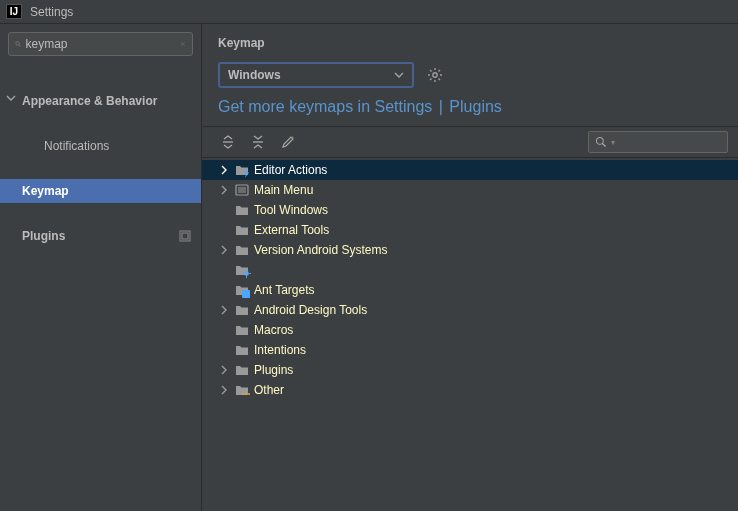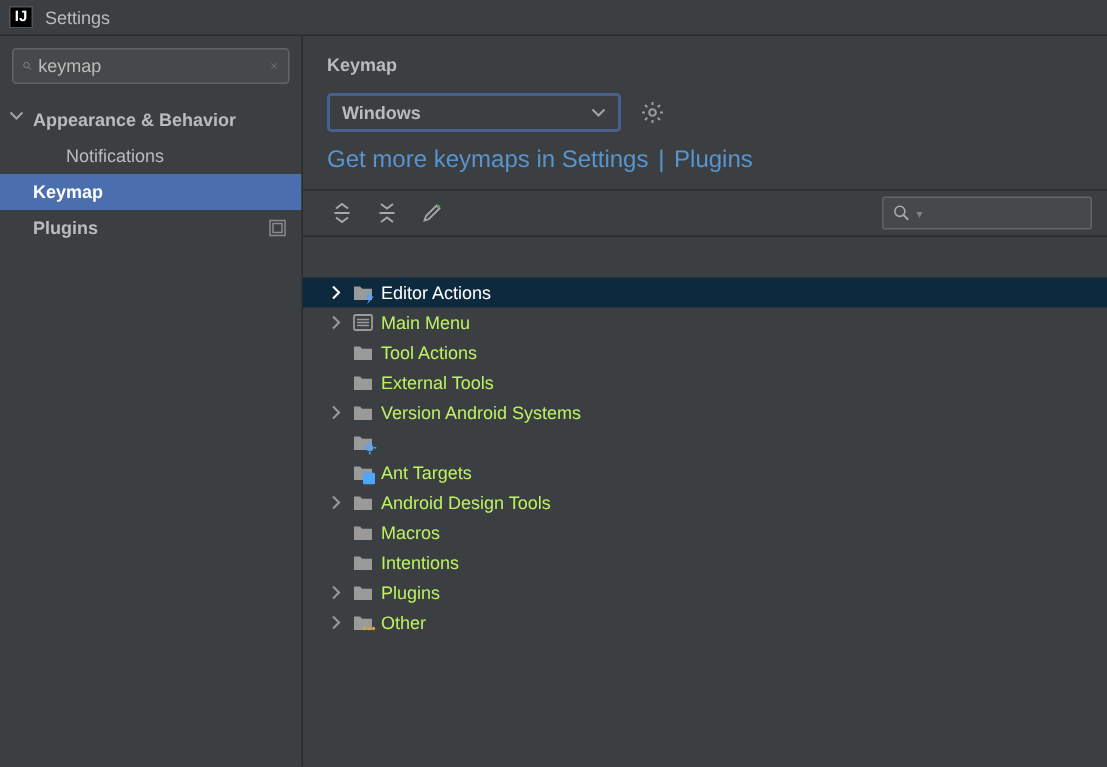--- a/index.html
+++ b/index.html
@@ -72,20 +72,21 @@
   .clear-icon { width: 12px; height: 12px; opacity: .5; cursor: pointer; }
   
   .side-tree { flex: 1; overflow: auto; padding-top: 4px; }
   .side-item {
     display: flex; align-items: center;
     height: 24px;
     padding-left: 22px;
     color: #bbbbbb;
     cursor: pointer;
     position: relative;
+    margin-top: 21px;
   }
   .side-item.level1 { padding-left: 22px; font-weight: bold; }
   .side-item.level2 { padding-left: 44px; font-weight: normal; }
   .side-item.selected { background: #4b6eaf; color: #fff; }
   .side-item .expander {
     position: absolute; left: 6px; top: 4px;
     width: 14px; height: 14px;
     opacity: .8;
   }
   .side-item .trailing-icon {
@@ -145,27 +146,27 @@
     width: 140px; height: 22px;
     background: #45494a;
     border: 1px solid #646464;
     border-radius: 2px;
     display: flex; align-items: center;
     padding: 0 6px;
     gap: 4px;
   }
   .tree-search-chev { opacity: .5; font-size: 8px; }
   
-  .tree { flex: 1; overflow: auto; padding-top: 2px; margin-top: 25px; }
+  .tree { flex: 1; overflow: auto; padding-top: 2px; }
   .tree-row {
     display: flex; align-items: center;
     height: 20px;
     padding-left: 14px;
     cursor: pointer;
-    color: #bef264;
+    color: #fef9c3;
     position: relative;
   }
   .tree-row.selected { background: #0d293e; color: #fff; }
   .tree-row .expander-slot {
     width: 16px; height: 16px;
     display: flex; align-items: center; justify-content: center;
     flex-shrink: 0;
   }
   .tree-row .node-icon {
     width: 16px; height: 16px; margin: 0 4px 0 2px; flex-shrink: 0;
@@ -324,21 +325,21 @@
           </span>
           <span class="label">Main Menu</span>
         </div>
         <div class="tree-row">
           <span class="expander-slot"></span>
           <span class="node-icon">
             <svg width="14" height="14" viewBox="0 0 14 14">
               <path d="M1 3 L5 3 L6.5 4.5 L13 4.5 L13 12 L1 12 Z" fill="#9a9a9a"></path>
             </svg>
           </span>
-          <span class="label">Tool Actions</span>
+          <span class="label">Tool Windows</span>
         </div>
         <div class="tree-row">
           <span class="expander-slot"></span>
           <span class="node-icon">
             <svg width="14" height="14" viewBox="0 0 14 14">
               <path d="M1 3 L5 3 L6.5 4.5 L13 4.5 L13 12 L1 12 Z" fill="#9a9a9a"></path>
             </svg>
           </span>
           <span class="label">External Tools</span>
         </div>

